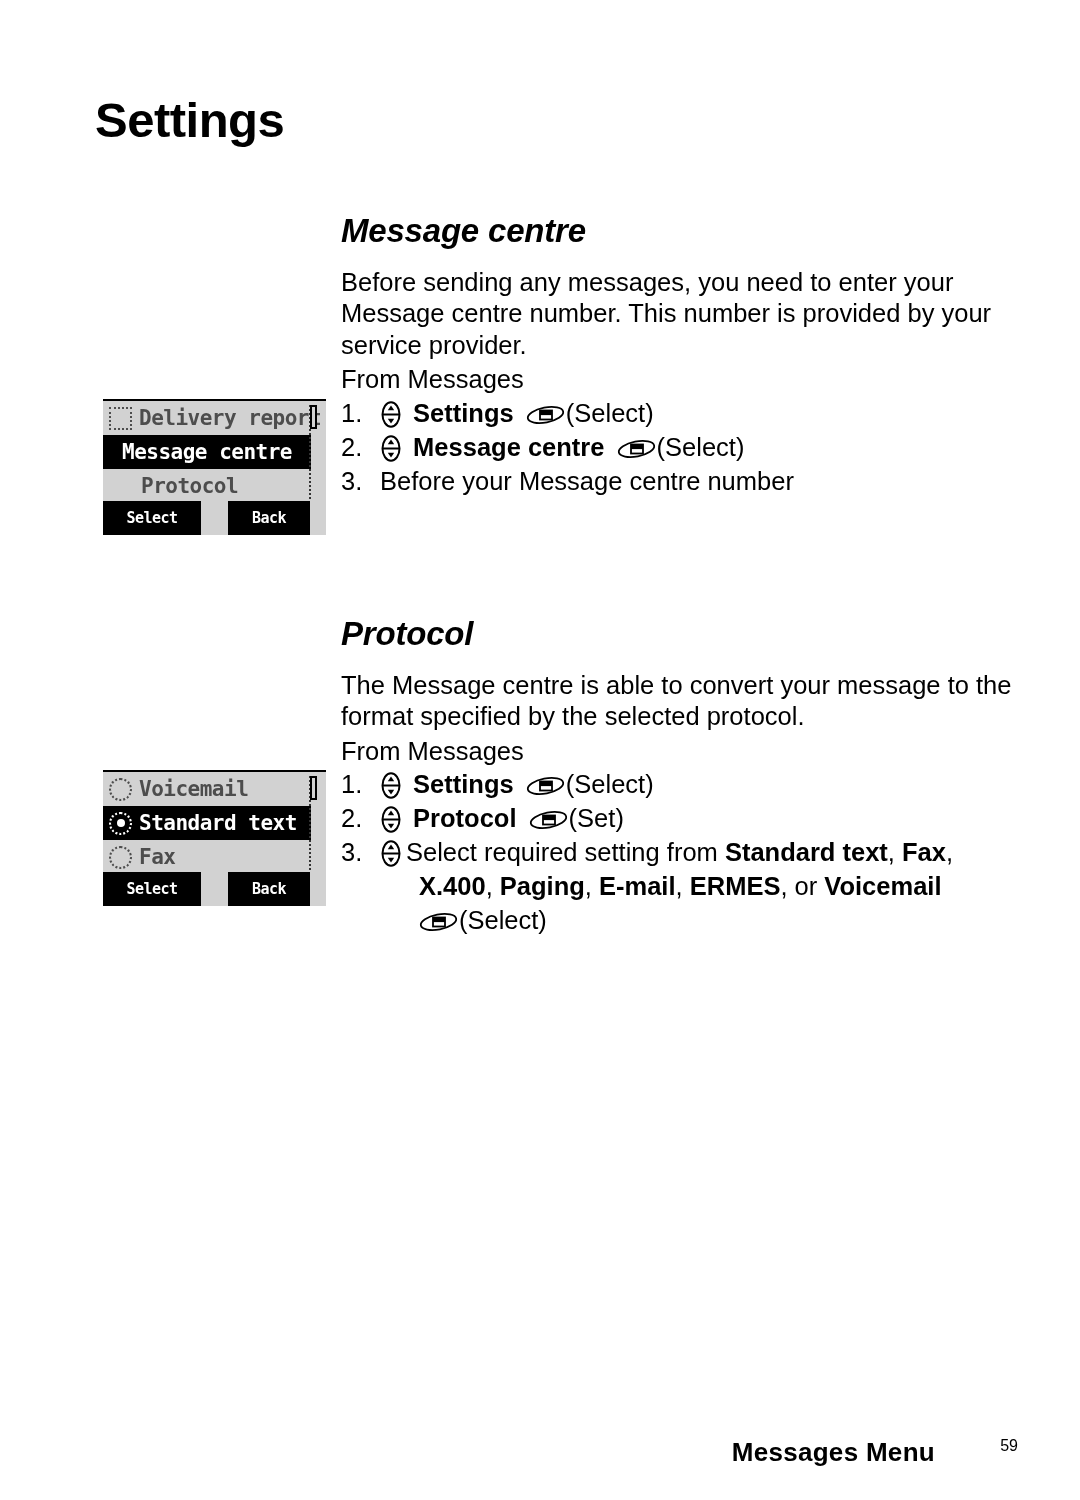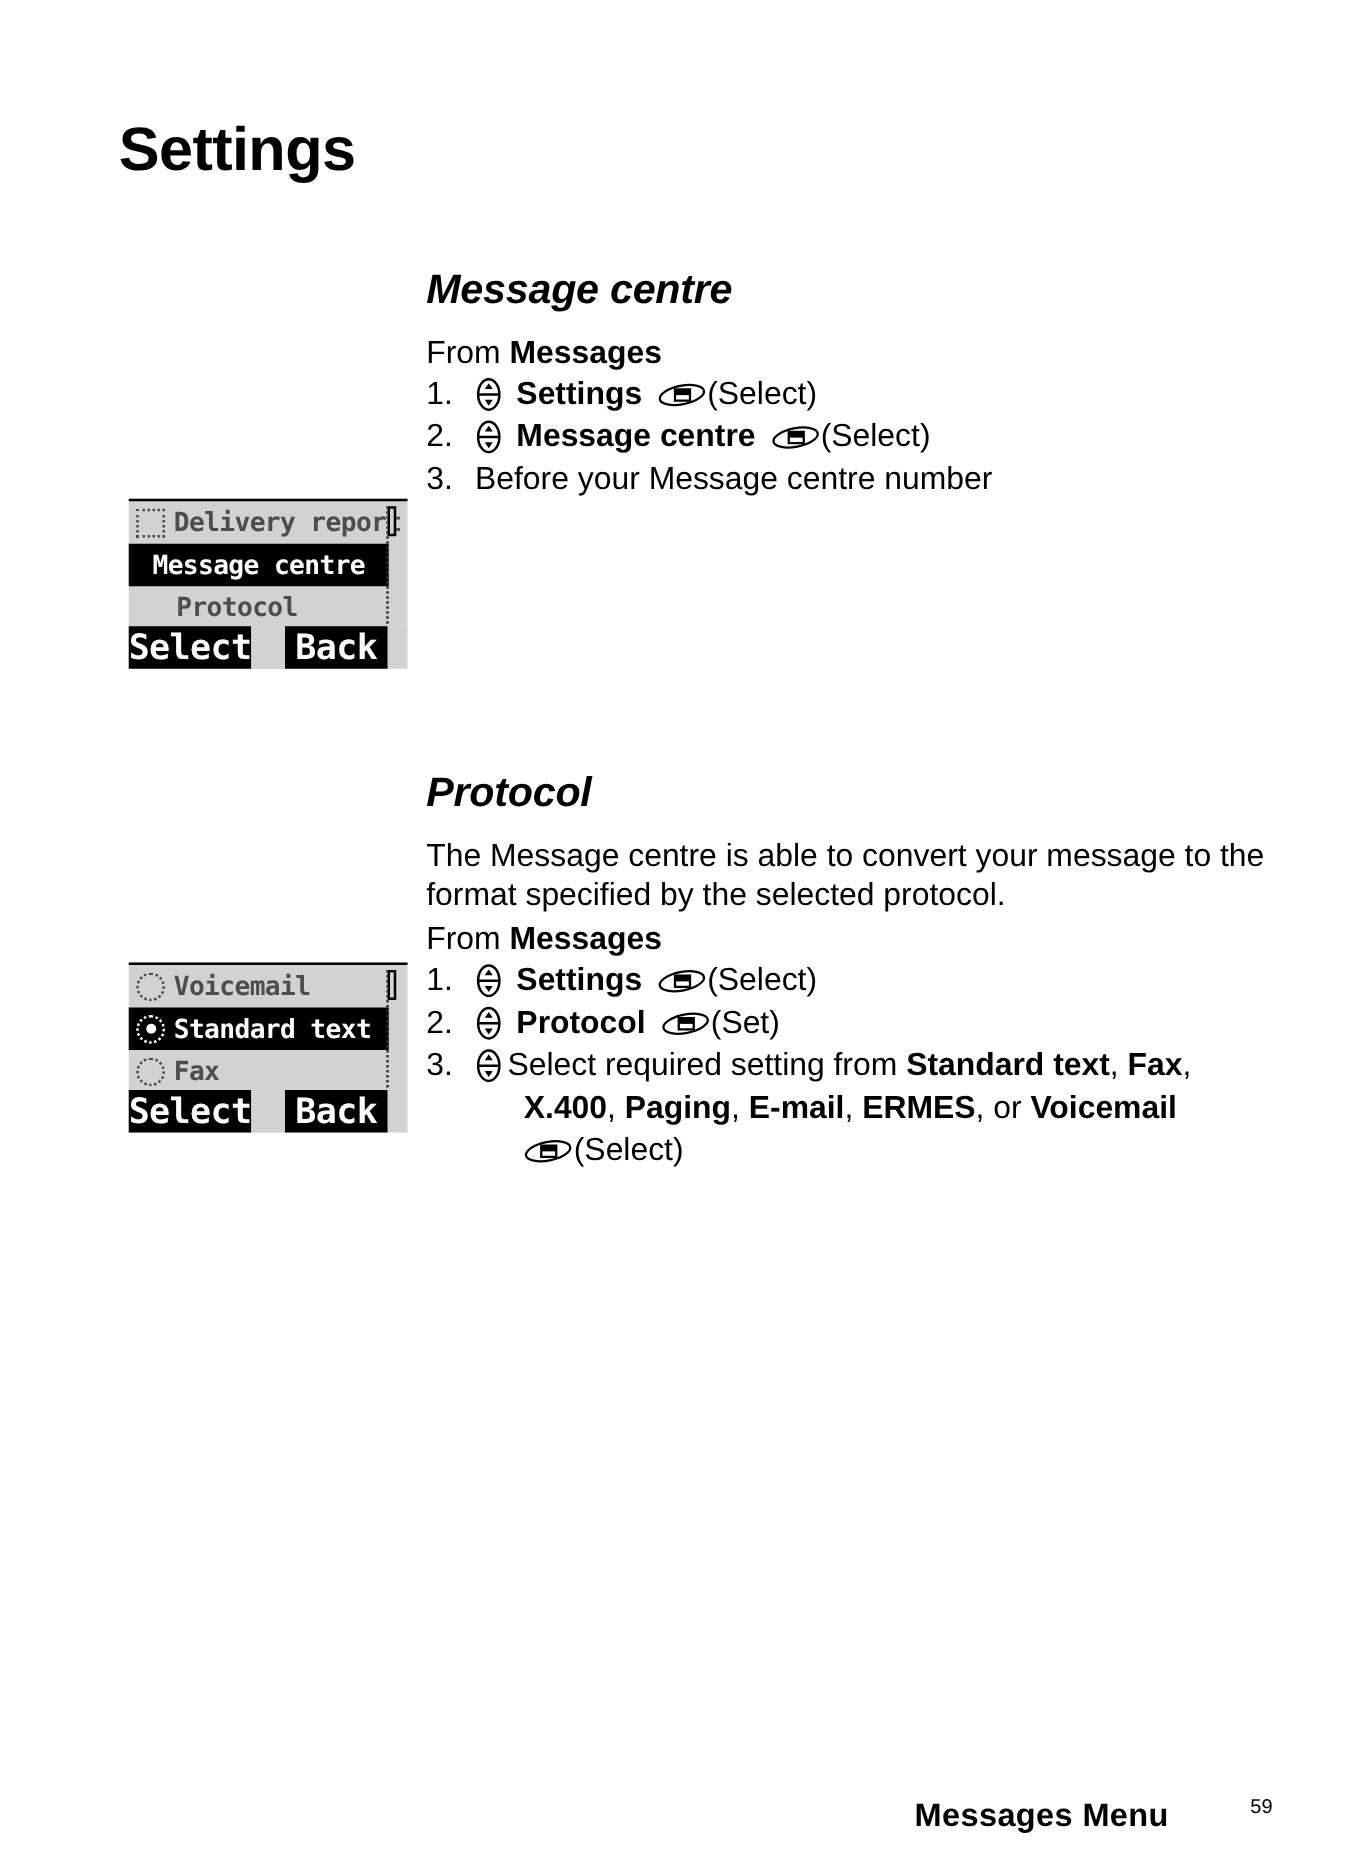--- a/index.html
+++ b/index.html
@@ -48,21 +48,21 @@
     font-size: 25.5px;
     line-height: 31.5px;
     margin: 0;
   }
 
   .from-line {
     font-size: 25.5px;
     line-height: 31.5px;
     margin-top: 3px;
   }
-  .from-line b { font-weight: bold; text-align: right; }
+  .from-line b { font-weight: normal; text-align: right; }
 
   ol.steps {
     list-style: none;
     margin: 0;
     padding: 0;
     font-size: 25.5px;
     line-height: 34px;
   }
   ol.steps > li {
     position: relative;
@@ -198,21 +198,21 @@
   .ph-soft {
     position: relative;
     display: flex;
     height: 34px;
     background: #d2d2d2;
     width: 223px;
   }
   .ph-soft .sk {
     background: #000000;
     color: #ffffff;
-    font-size: 28px;
+    font-size: 15px;
     font-weight: bold;
     letter-spacing: -0.5px;
     display: flex;
     align-items: center;
     justify-content: center;
     line-height: 1;
   }
   .ph-soft .sk.left  { width: 98px; }
   .ph-soft .sk.gap   { width: 27px; background: #d2d2d2; }
   .ph-soft .sk.right { width: 82px; }
@@ -240,20 +240,21 @@
     font-size: 16px;
   }
 </style>
 </head>
 <body>
 
 <div class="page-title">Settings</div>
 
 <div class="content-col" style="top:214px;">
   <div class="section-heading">Message centre</div>
+  <p class="para">Before sending any messages, you need to enter your Message centre number. This number is provided by your service provider.</p>
   <div class="from-line"><span>From </span><b>Messages</b></div>
   <ol class="steps">
 
     <li>
       <span class="num">1.</span>
       <span class="icon-nav">
         <svg viewBox="0 0 20 27" width="20" height="27">
             <ellipse cx="10" cy="13.5" rx="8.5" ry="12.2" fill="none" stroke="#000" stroke-width="2"></ellipse>
             <line x1="2" y1="13.5" x2="18" y2="13.5" stroke="#000" stroke-width="2"></line>
             <polygon points="10,4.5 13.2,9.2 6.8,9.2" fill="#000"></polygon>

